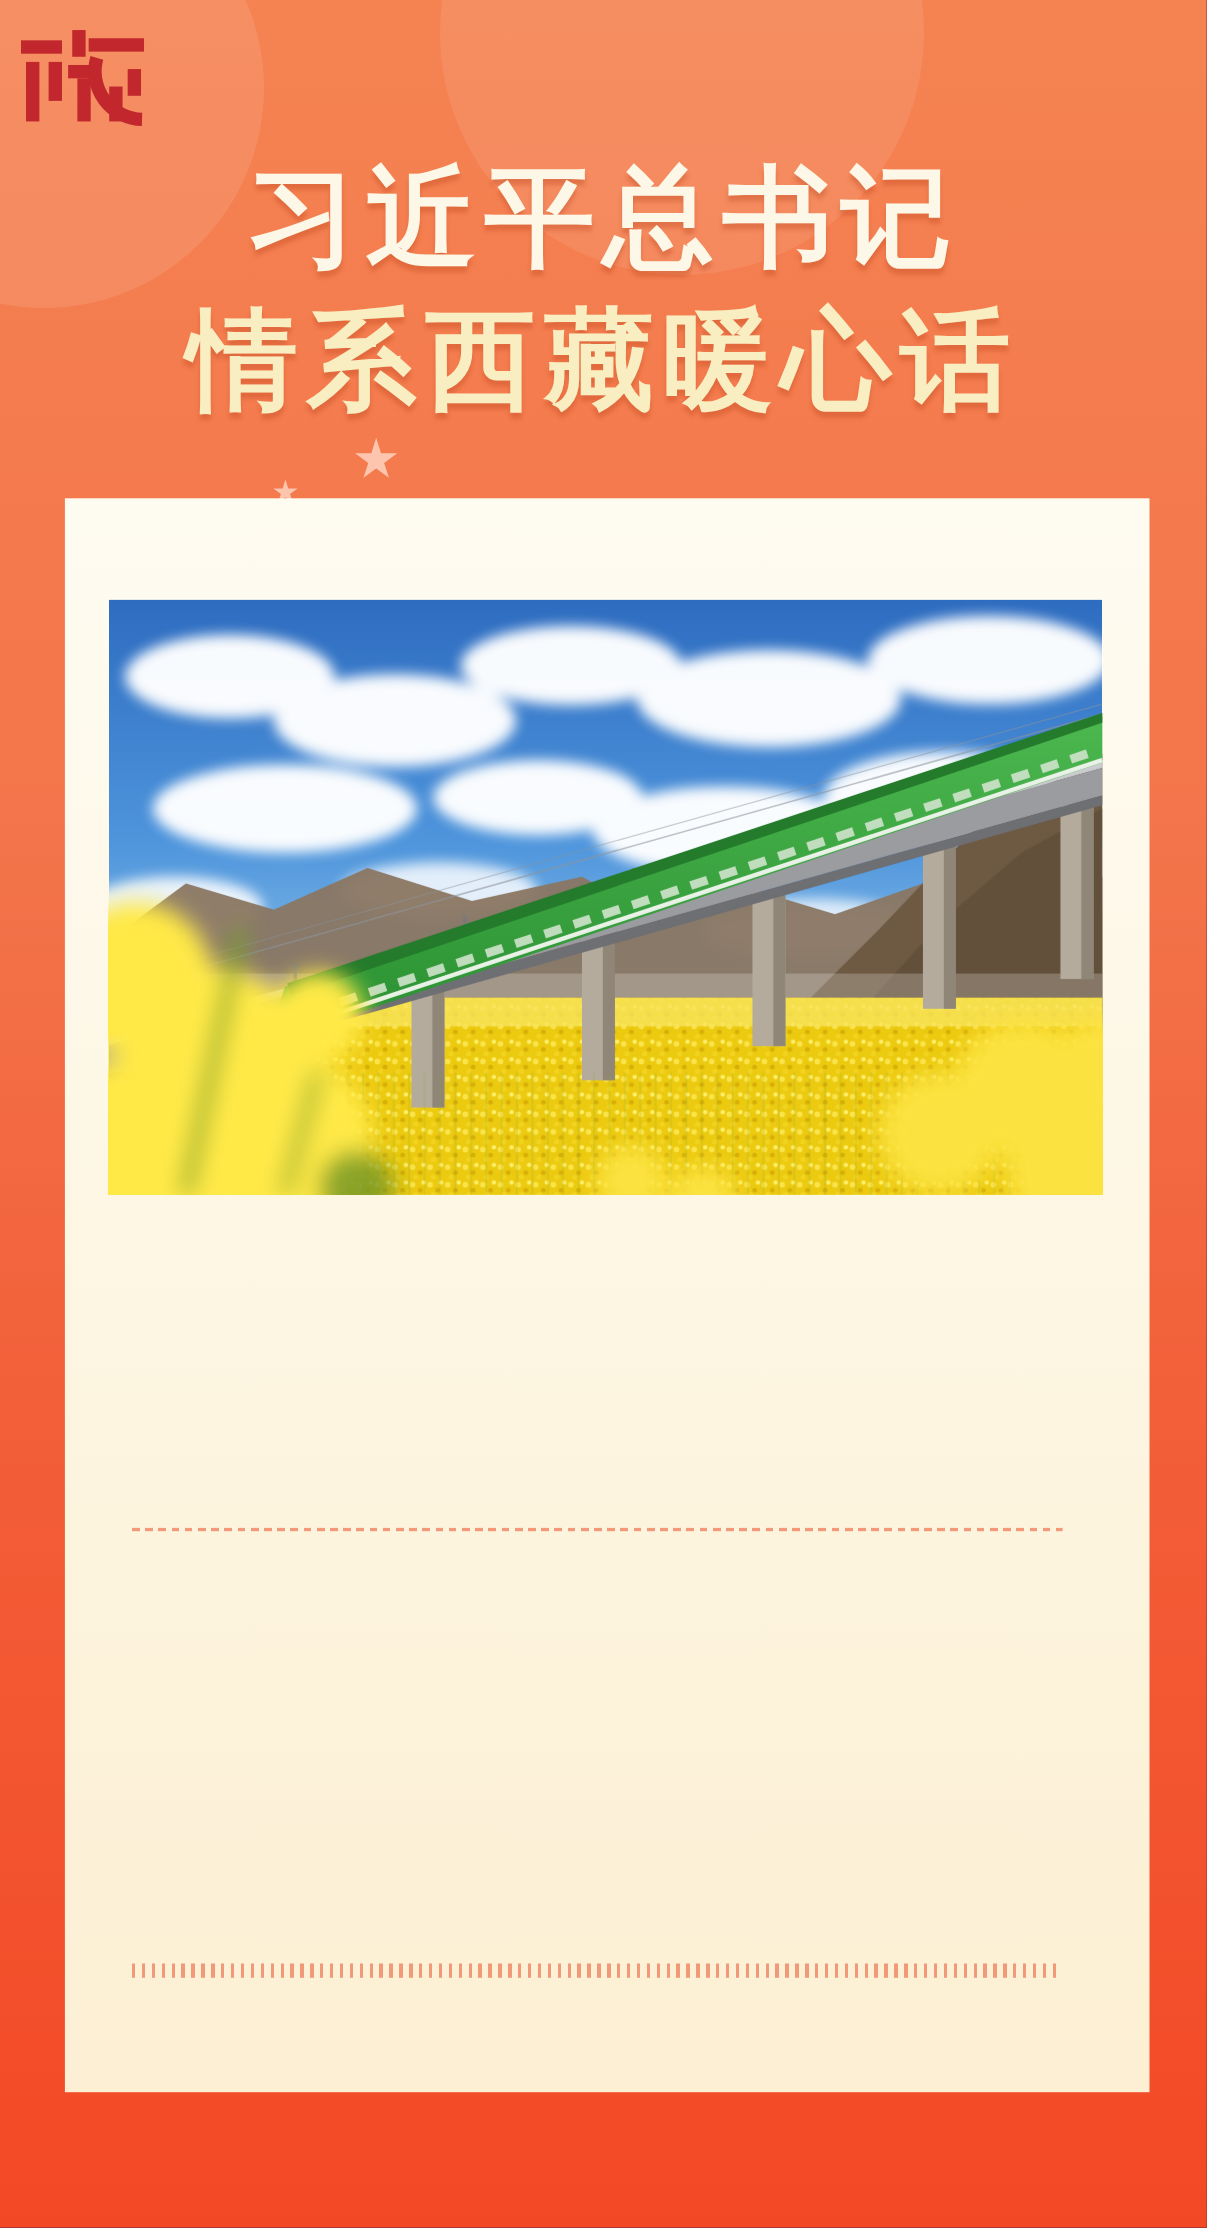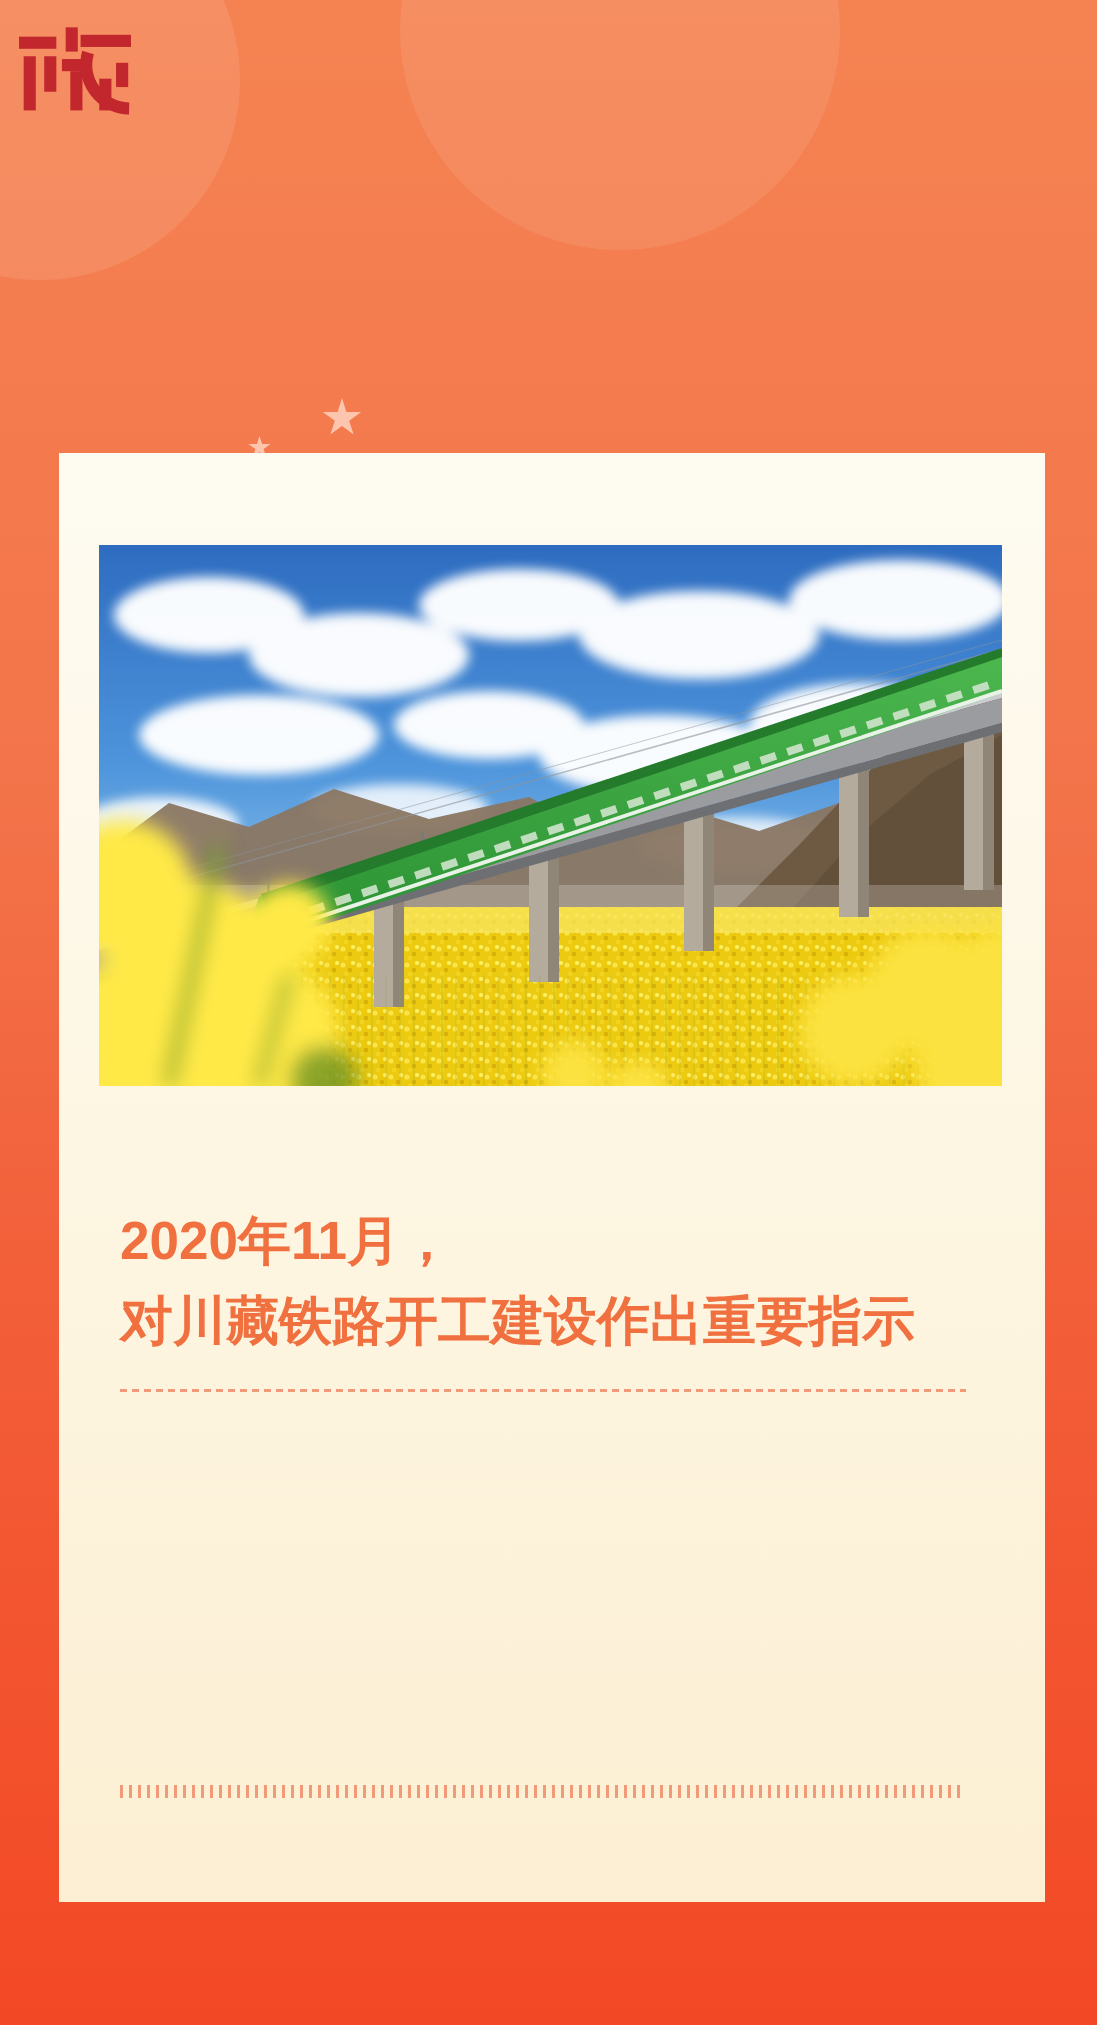--- a/index.html
+++ b/index.html
@@ -51,20 +51,24 @@
       <rect x="50" y="0" width="13" height="26"></rect>
       <rect x="46" y="34" width="28" height="13"></rect>
       <rect x="55" y="47" width="13" height="42"></rect>
       <rect x="66" y="8" width="54" height="13"></rect>
       <rect x="86" y="55" width="13" height="34"></rect>
       <rect x="104" y="38" width="13" height="26"></rect>
     </g>
     <path d="M74 27 a 47 47 0 0 0 44 60" fill="none" stroke="#C1272D" stroke-width="13"></path>
   </svg>
 
+  <div class="title">
+    <div class="title-line1">习近平总书记</div>
+    <div class="title-line2">情系西藏暖心话</div>
+  </div>
 
   <div class="star star1"></div>
   <div class="star star2"></div>
 
   <div class="card">
 
     <div class="photo">
       <svg width="903" height="541" viewBox="0 0 903 541" preserveAspectRatio="none" aria-hidden="true">
         <defs>
           <linearGradient id="sky" x1="0" y1="0" x2="0" y2="1">
@@ -180,24 +184,20 @@
             <circle cx="830" cy="445" r="62"></circle>
             <circle cx="885" cy="515" r="70"></circle>
             <circle cx="900" cy="420" r="40"></circle>
             <circle cx="475" cy="528" r="32"></circle>
             <circle cx="540" cy="545" r="30"></circle>
           </g>
         </g>
       </svg>
     </div>
 
-    <div class="heading">
-      <div>2020年11月，</div>
-      <div>对川藏铁路开工建设作出重要指示</div>
-    </div>
 
     <div class="divider divider-dashes"></div>
 
 
     <div class="divider divider-ticks"></div>
 
   </div>
 </div>
 
 </body></html>

